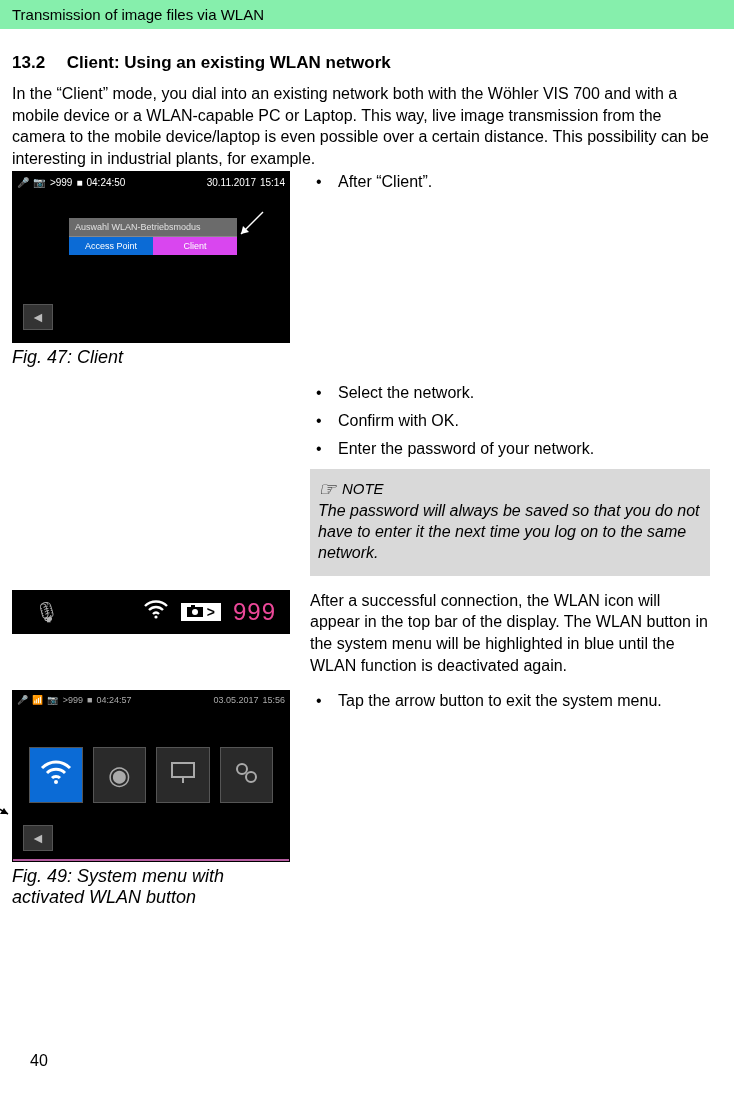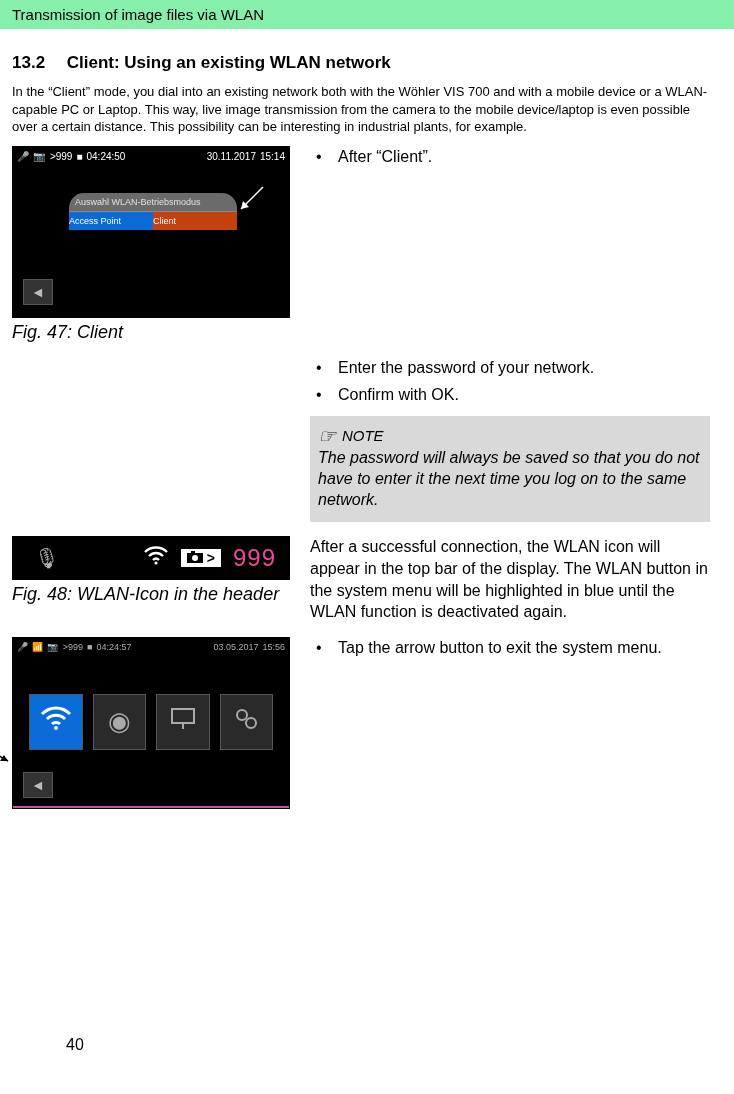--- a/index.html
+++ b/index.html
@@ -19,23 +19,23 @@
     .content {
       padding: 12px 24px 0 12px;
     }
     .section-heading {
       font-weight: bold;
       font-size: 17px;
       margin: 12px 0 10px 0;
     }
     .section-heading .num { display: inline-block; width: 50px; }
     .intro-para {
-      font-size: 13px;
+      font-size: 16px;
       line-height: 1.35;
-      margin-bottom: 10px;
+      margin-bottom: 2px;
     }
     .row {
       display: flex;
       gap: 18px;
       margin-bottom: 14px;
     }
     .colL {
       flex: 0 0 280px;
     }
     .colR {
@@ -110,39 +110,39 @@
       padding: 0 4px;
       gap: 4px;
     }
     .fig47 .topbar .spacer { flex: 1; }
     .fig47 .modal {
       position: absolute;
       top: 46px;
       left: 56px;
       width: 168px;
       background: #6b6b6b;
-      border-radius: 15px;
     }
     .fig47 .modal-title {
       color: #e0e0e0;
       font-size: 9px;
       padding: 4px 6px;
       border-bottom: 1px solid #888;
     }
     .fig47 .modal-row {
       display: flex;
     }
     .fig47 .modal-cell {
       flex:1;
       color:#fff;
       font-size:9px;
+      text-align:center;
       padding:4px 0;
     }
     .fig47 .modal-cell.ap { background: #0b6bd6; }
-    .fig47 .modal-cell.cl { background: #c2410c; }
+    .fig47 .modal-cell.cl { background: #d946ef; }
     .fig47 .back-btn {
       position: absolute;
       left: 10px;
       bottom: 12px;
       width: 30px;
       height: 26px;
       background: #333;
       border: 1px solid #555;
       color: #bbb;
       display: flex;
@@ -256,24 +256,23 @@
     }
     .fig49 .bottom-border {
       position: absolute;
       left:0; right:0; bottom:0;
       height: 2px;
       background: #b65ca0;
     }
 
     .page-num {
       position: absolute;
-      bottom: 40px;
+      bottom: 24px;
       left: 30px;
       font-size: 16px;
-      margin-left: 36px;
     }
   </style>
 </head>
 <body>
 
 <div class="header-bar">Transmission of image files via WLAN</div>
 
 <div class="content">
 
   <div class="section-heading">
@@ -319,22 +318,23 @@
       <ul class="bullets">
         <li>After “Client”.</li>
       </ul>
     </div>
   </div>
 
   <div class="row">
     <div class="colL"></div>
     <div class="colR">
       <ul class="bullets">
+        <li>Select the network.</li>
+        <li>Confirm with OK.</li>
         <li>Enter the password of your network.</li>
-        <li>Confirm with OK.</li>
       </ul>
       <div class="notebox">
         <div class="note-head">
           <span class="hand-icon">☞</span>
           <span>NOTE</span>
         </div>
         <div class="note-body">The password will always be saved so that you do not have to enter it the next time you log on to the same network.</div>
       </div>
     </div>
   </div>
@@ -357,21 +357,20 @@
             <svg width="16" height="12" viewBox="0 0 16 12">
                 <rect x="0" y="2" width="16" height="10" fill="#000"></rect>
                 <circle cx="8" cy="7" r="3" fill="#fff"></circle>
                 <rect x="4" y="0" width="4" height="3" fill="#000"></rect>
               </svg>
           </span>
           <span>&gt;</span>
         </span>
         <span class="count">999</span>
       </div>
-      <div class="figcap">Fig. 48: WLAN-Icon in the header</div>
     </div>
     <div class="colR">
       <p>After a successful connection, the WLAN icon will appear in the top bar of the display. The WLAN button in the system menu will be highlighted in blue until the WLAN function is deactivated again.</p>
     </div>
   </div>
 
   <div class="row">
     <div class="colL fig49wrap">
       <div class="fig49arrow">
         <svg width="30" height="20">
@@ -420,20 +419,21 @@
                 <circle cx="20" cy="19" r="5" stroke="#aaa" stroke-width="2" fill="none"></circle>
               </svg>
             </span>
           </div>
         </div>
         <div class="back-btn">
           <span>◄</span>
         </div>
         <div class="bottom-border"></div>
       </div>
+      <div class="figcap">Fig. 49: System menu with activated WLAN button</div>
     </div>
     <div class="colR">
       <ul class="bullets">
         <li>Tap the arrow button to exit the system menu.</li>
       </ul>
     </div>
   </div>
 
 </div>
 

